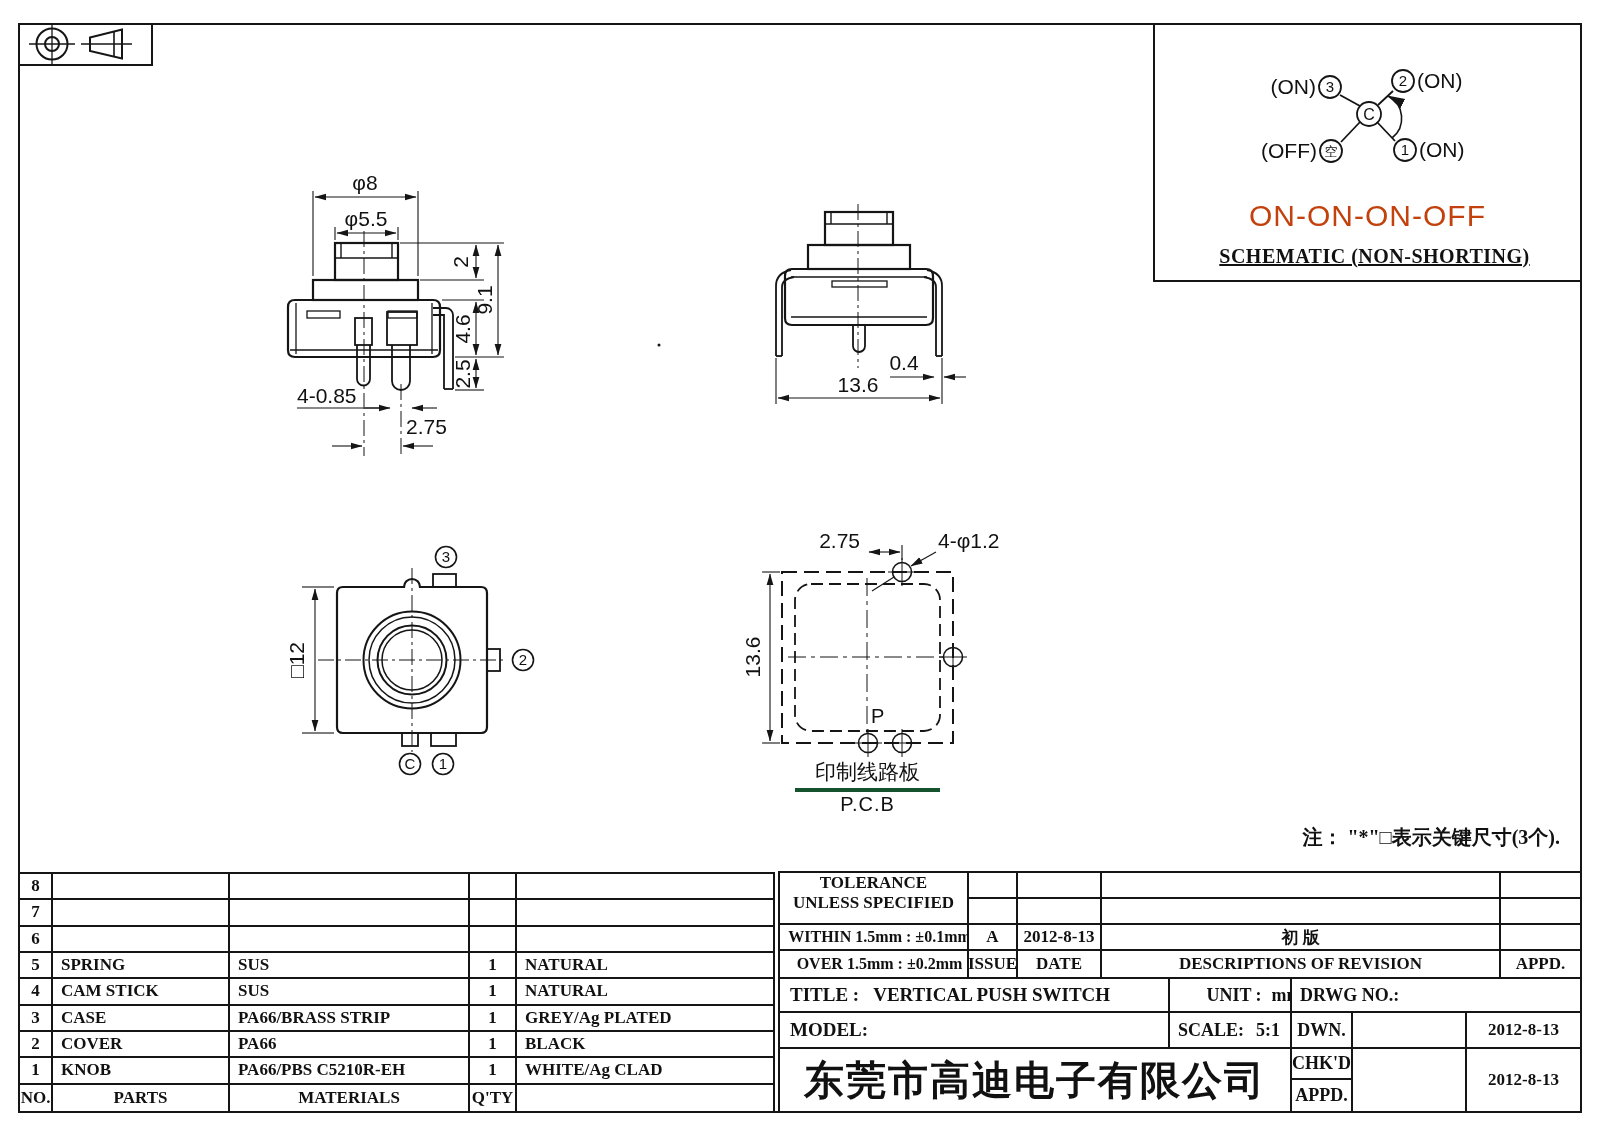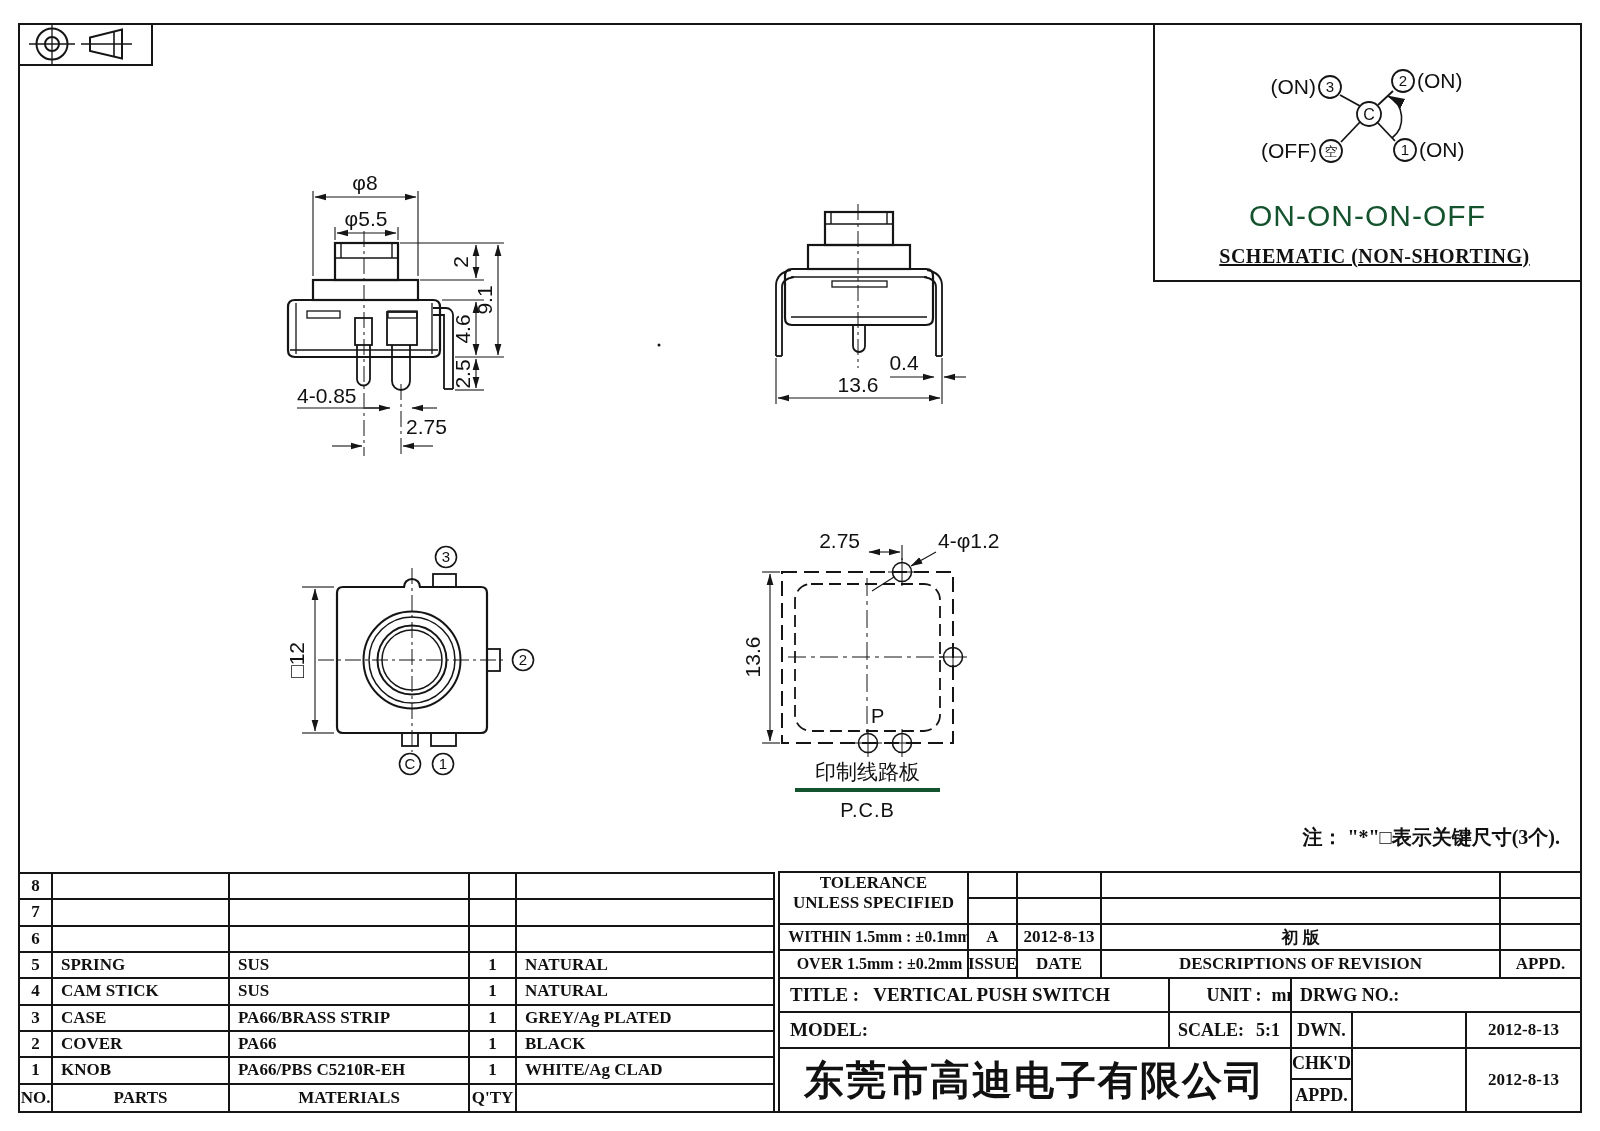--- a/index.html
+++ b/index.html
@@ -21,27 +21,27 @@
   }
   .cell.nr { border-right:none; }
   .cell.nb { border-bottom:none; }
   .cen { justify-content:center; }
   .pad { padding-left:8px; }
   .sm { font-size:16px;padding-left:12px; }
 
   
   .ovl { position:absolute; }
   #function-label { left:1155px; top:199px; width:425px; text-align:center;
-    font-size:30px; letter-spacing:1px; color:#14532d; }
+    font-size:30px; letter-spacing:1px; color:#c2410c; }
   #schematic-caption { left:1155px; top:245px; width:439px; text-align:center;
     font-family:"Liberation Serif","DejaVu Sans",serif; font-weight:bold; font-size:20px;
     text-decoration:underline; letter-spacing:0.5px; }
   #pcb-caption { left:795px; top:758px; width:145px; text-align:center; }
   #pcb-caption .cn { font-size:21px; border-bottom:4px solid #14532d; padding-bottom:2px; }
-  #pcb-caption .en { font-size:20px; padding-top:7px; letter-spacing:1px; }
+  #pcb-caption .en { font-size:20px; padding-top:1px; letter-spacing:1px; }
   #key-note { left:1140px; top:824px; width:420px; text-align:right;
     font-family:"Liberation Serif","DejaVu Sans",serif; font-weight:bold; font-size:20px; }
 
   #company-cell { font-size:40px; font-weight:bold; letter-spacing:2px;
     font-family:"Liberation Sans","DejaVu Sans",sans-serif; justify-content:center; }
   .tb-label { font-size:18px; }
   .tb-big { font-size:19px; }
 </style>
 </head>
 <body>

